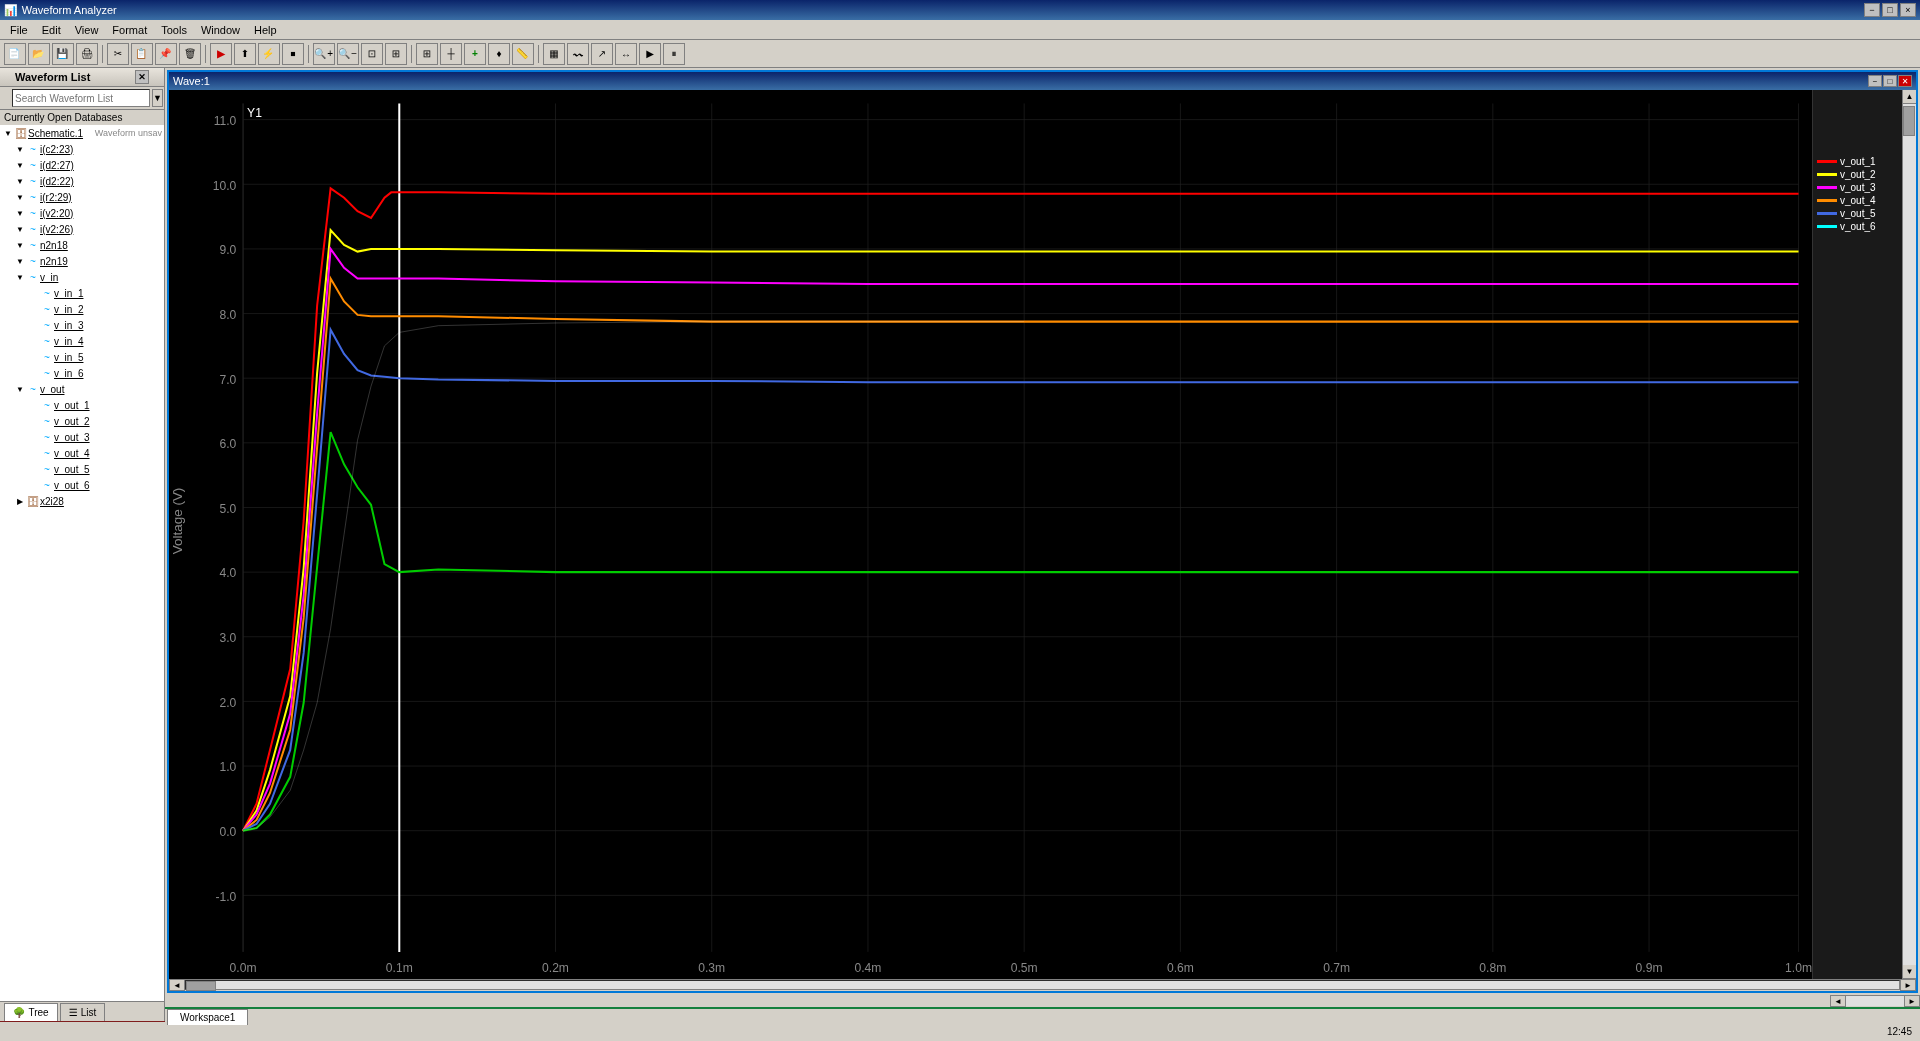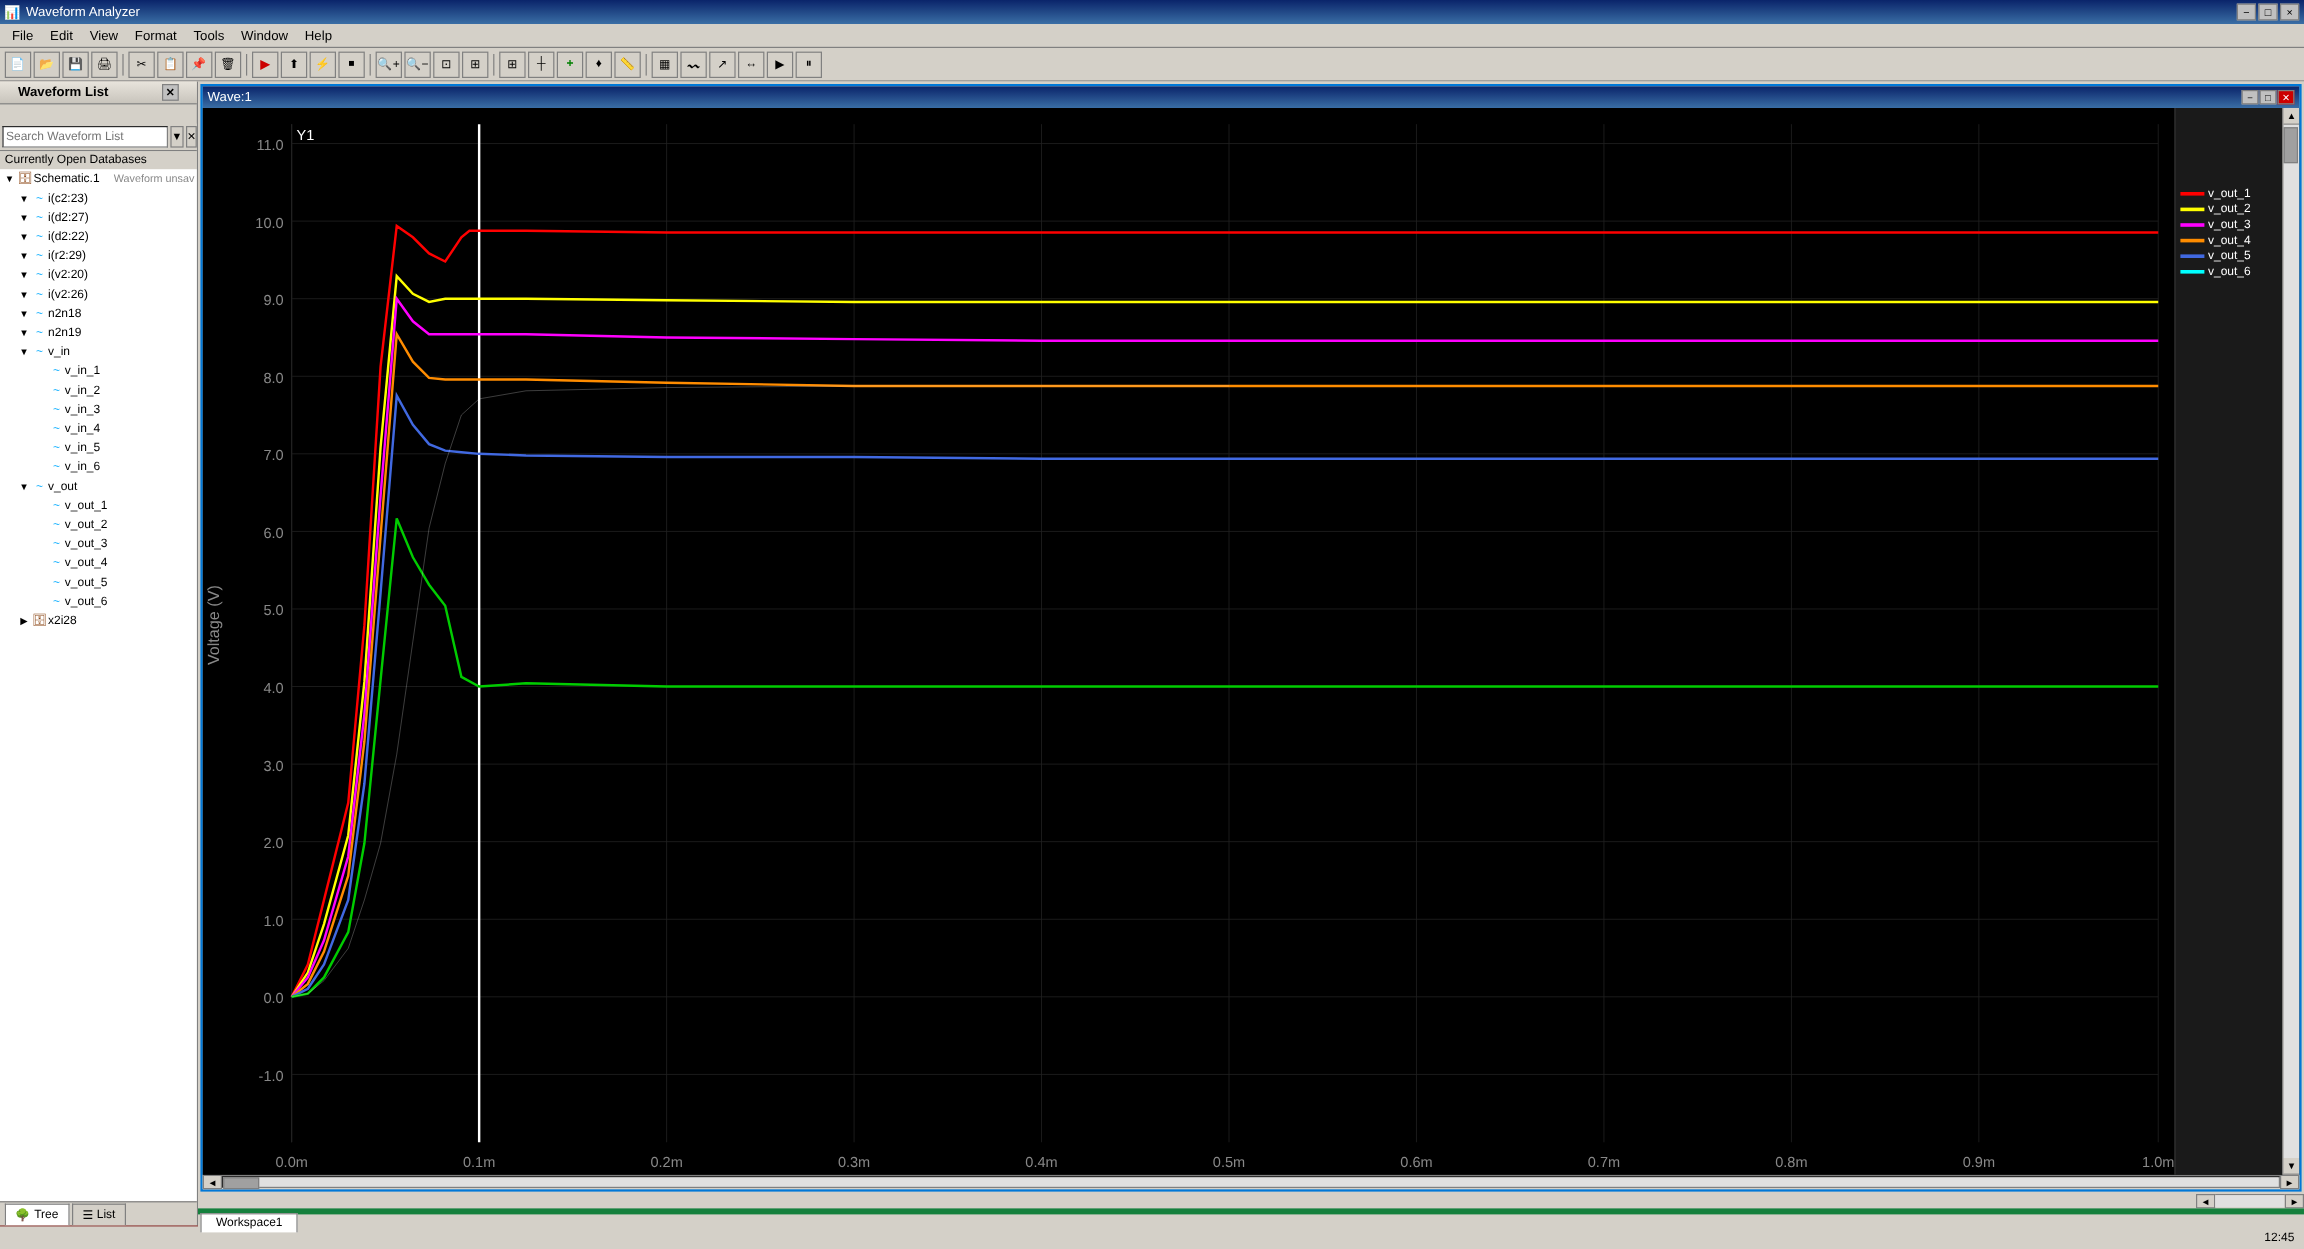--- a/index.html
+++ b/index.html
@@ -96,25 +96,24 @@
       width: 14px; height: 14px;
       background: #c0c0c0;
       border: 1px solid #808080;
       display: flex; align-items: center; justify-content: center;
       font-size: 9px;
       cursor: pointer;
     }
     .search-bar {
       display: flex;
       align-items: center;
-      padding: 2px 2px;
+      padding: 2px 12px;
       gap: 2px;
       background: #d4d0c8;
       border-bottom: 1px solid #808080;
-      margin-top: 16px;
     }
     .search-input {
       flex: 1;
       height: 18px;
       border: 1px inset #808080;
       background: white;
       font-size: 10px;
       padding: 0 2px;
     }
     .search-btn {
@@ -151,21 +150,21 @@
       display: flex; align-items: center; justify-content: center;
       font-size: 8px;
       flex-shrink: 0;
     }
     .tree-icon {
       width: 14px; height: 14px;
       display: flex; align-items: center; justify-content: center;
       flex-shrink: 0;
       font-size: 10px;
     }
-    .tree-label { flex: 1; font-size: 10px; }
+    .tree-label { flex: 1; font-size: 10px; text-decoration: underline; }
     .tree-label-small { font-size: 9px; color: #888; margin-left: 2px; }
     .indent-1 { padding-left: 14px; }
     .indent-2 { padding-left: 28px; }
 
     
     .bottom-tabs {
       height: 20px;
       background: #d4d0c8;
       border-top: 1px solid #808080;
       display: flex;
@@ -287,21 +286,21 @@
       border: 1px solid #808080;
       display: flex; align-items: center; justify-content: center;
       font-size: 8px;
       cursor: pointer;
     }
 
     
     .workspace-tabs {
       height: 20px;
       background: #d4d0c8;
-      border-top: 5px solid #15803d;
+      border-top: 2px solid #15803d;
       display: flex;
       align-items: flex-end;
       padding: 0 2px;
     }
     .workspace-tab {
       padding: 2px 12px;
       background: white;
       border: 1px solid #808080;
       border-bottom: none;
       font-size: 10px;

